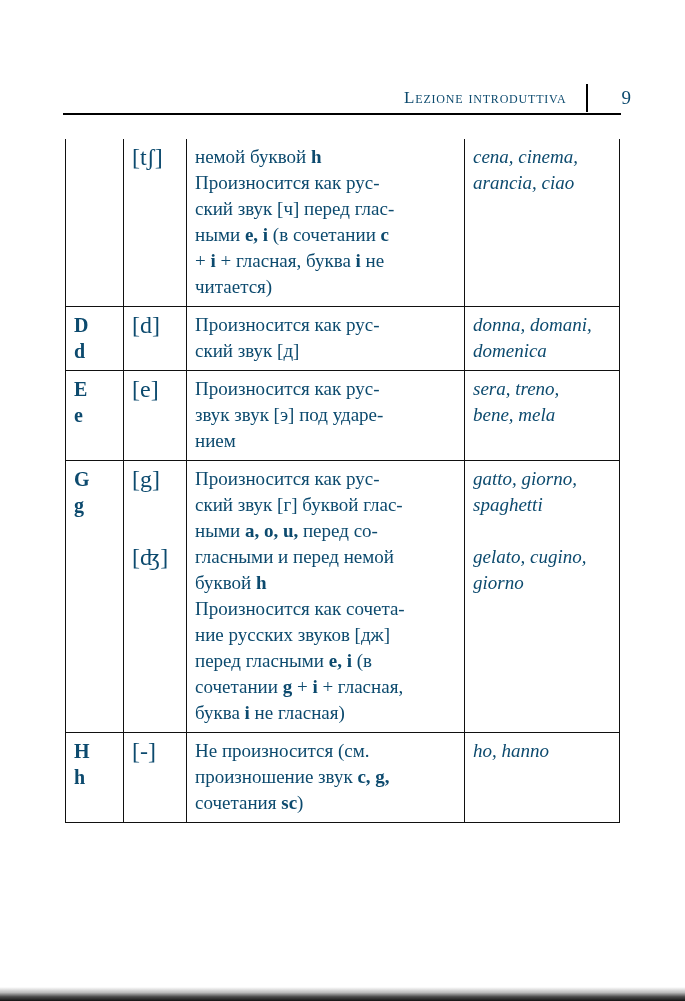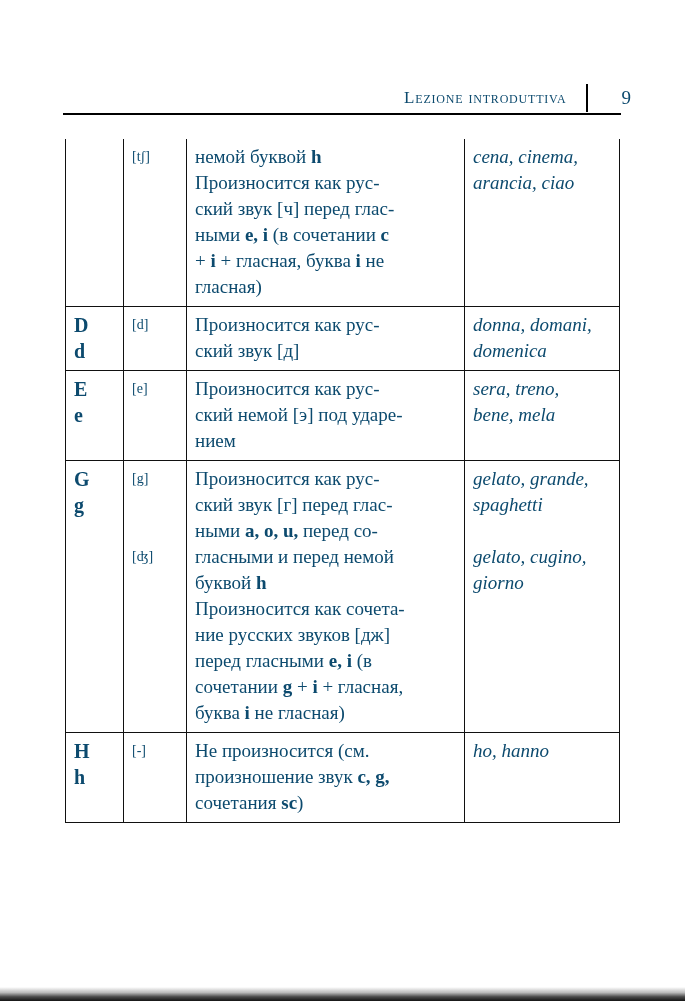--- a/index.html
+++ b/index.html
@@ -71,21 +71,21 @@
   .col-description   { width: 265px; margin-left: 36px; }
   .col-examples      { width: 142px; }
 
   .letter-cell {
     font-weight: bold;
     font-size: 20px;
     line-height: 26px;
     padding-left: 10px;
   }
   .transcription-cell {
-    font-size: 14px;
+    font-size: 24px;
     line-height: 26px;
     padding-left: 7px;
     white-space: nowrap;
   }
   .description-cell {
     font-size: 19px;
     line-height: 26px;
     padding-left: 10px;
     white-space: nowrap;
   }
@@ -132,21 +132,21 @@
         <td class="letter-cell col-letter"></td>
         <td class="transcription-cell col-transcription">
             <div class="line">[tʃ]</div>
           </td>
         <td class="description-cell col-description">
             <div class="line"><span>немой буквой </span><span class="b">h</span></div>
             <div class="line">Произносится как рус-</div>
             <div class="line">ский звук [ч] перед глас-</div>
             <div class="line"><span>ными </span><span class="b">e, i</span><span> (в сочетании </span><span class="b">c</span></div>
             <div class="line"><span>+ </span><span class="b">i</span><span> + гласная, буква </span><span class="b">i</span><span> не</span></div>
-            <div class="line">гласная)</div>
+            <div class="line">читается)</div>
           </td>
         <td class="examples-cell col-examples">
             <div class="line">cena, cinema,</div>
             <div class="line">arancia, ciao</div>
           </td>
       </tr>
       <tr>
         <td class="letter-cell col-letter">
             <div class="line">D</div>
             <div class="line">d</div>
@@ -166,53 +166,53 @@
       <tr>
         <td class="letter-cell col-letter">
             <div class="line">E</div>
             <div class="line">e</div>
           </td>
         <td class="transcription-cell col-transcription">
             <div class="line">[e]</div>
           </td>
         <td class="description-cell col-description">
             <div class="line">Произносится как рус-</div>
-            <div class="line">ский немой [э] под ударе-</div>
+            <div class="line">звук звук [э] под ударе-</div>
             <div class="line">нием</div>
           </td>
         <td class="examples-cell col-examples">
             <div class="line">sera, treno,</div>
             <div class="line">bene, mela</div>
           </td>
       </tr>
       <tr>
         <td class="letter-cell col-letter">
             <div class="line">G</div>
             <div class="line">g</div>
           </td>
         <td class="transcription-cell col-transcription">
             <div class="line">[g]</div>
             <div class="line">&nbsp;</div>
             <div class="line">&nbsp;</div>
             <div class="line">[ʤ]</div>
           </td>
         <td class="description-cell col-description">
             <div class="line">Произносится как рус-</div>
-            <div class="line">ский звук [г] перед глас-</div>
+            <div class="line">ский звук [г] буквой глас-</div>
             <div class="line"><span>ными </span><span class="b">a, o, u,</span><span> перед со-</span></div>
             <div class="line">гласными и перед немой</div>
             <div class="line"><span>буквой </span><span class="b">h</span></div>
             <div class="line">Произносится как сочета-</div>
             <div class="line">ние русских звуков [дж]</div>
             <div class="line"><span>перед гласными </span><span class="b">e, i</span><span> (в</span></div>
             <div class="line"><span>сочетании </span><span class="b">g</span><span> + </span><span class="b">i</span><span> + гласная,</span></div>
             <div class="line"><span>буква </span><span class="b">i</span><span> не гласная)</span></div>
           </td>
         <td class="examples-cell col-examples">
-            <div class="line">gelato, grande,</div>
+            <div class="line">gatto, giorno,</div>
             <div class="line">spaghetti</div>
             <div class="line">&nbsp;</div>
             <div class="line">gelato, cugino,</div>
             <div class="line">giorno</div>
           </td>
       </tr>
       <tr>
         <td class="letter-cell col-letter">
             <div class="line">H</div>
             <div class="line">h</div>

